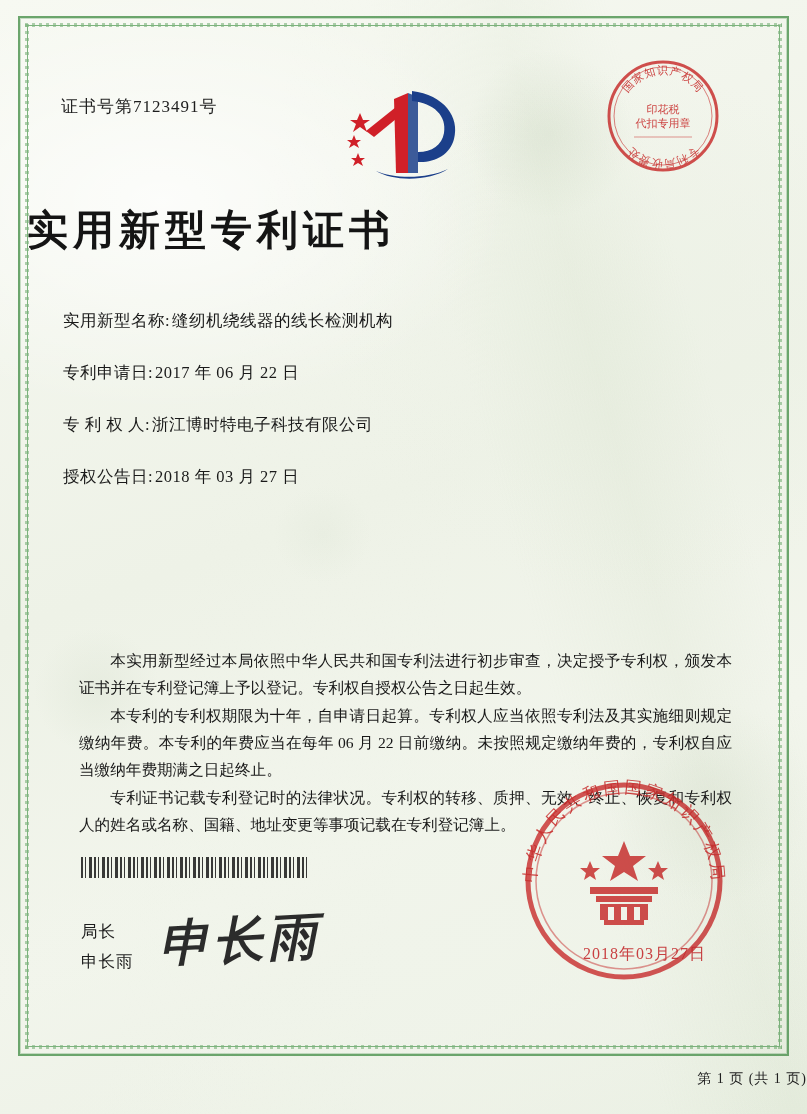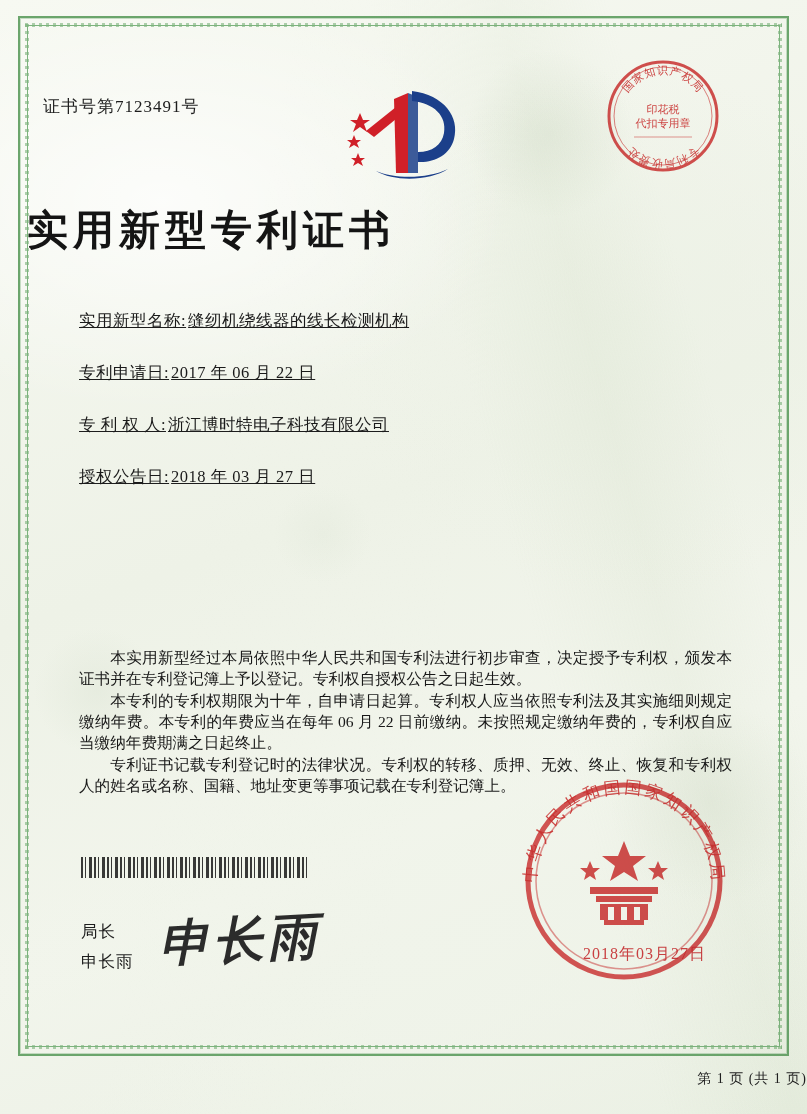--- a/index.html
+++ b/index.html
@@ -85,23 +85,22 @@
     font-size: 41px;
     font-weight: bold;
     letter-spacing: 5px;
     color: #141414;
   }
 
   
   .fields {
     position: absolute;
     top: 285px;
-    left: 52px;
+    left: 36px;
     right: 40px;
-    text-decoration: underline;
   }
   .field-row {
     display: flex;
     align-items: baseline;
     margin-bottom: 30px;
     font-size: 16.5px;
     letter-spacing: 0.5px;
   }
   .field-label {
     white-space: pre;
@@ -112,21 +111,21 @@
     color: #1a1a1a;
   }
 
   
   .body-text {
     position: absolute;
     top: 622px;
     left: 52px;
     right: 48px;
     font-size: 15.6px;
-    line-height: 21px;
+    line-height: 27px;
     text-align: justify;
     color: #181818;
   }
   .body-text p {
     margin: 0 0 1px 0;
     text-indent: 2em;
   }
 
   
   .barcode {
@@ -232,21 +231,21 @@
 
 <div class="page">
   <div class="mottle"></div>
 
   <div class="border-outer"></div>
   <div class="border-guilloche"></div>
   <div class="border-inner"></div>
 
   <div class="content">
 
-    <div style="position:absolute; left:16px; top:70px; font-size:17px; letter-spacing:1px;">证书号第7123491号</div>
+    <div style="position:absolute; left:34px; top:70px; font-size:17px; letter-spacing:1px;">证书号第7123491号</div>
 
     <div class="logo">
       <svg viewBox="0 0 160 100" width="160" height="100">
 
         <path d="M88 8 C120 12 136 34 130 56 C126 72 110 80 94 79 L94 69 C108 69 118 62 120 50 C123 33 110 20 88 18 Z" fill="#1b3f8b"></path>
 
         <path d="M70 16 L84 10 L84 90 L72 90 Z" fill="#d02028"></path>
         <path d="M84 10 L94 14 L94 90 L84 90 Z" fill="#1b3f8b" opacity="0.85"></path>
 
         <path d="M42 48 L72 24 L72 36 L50 54 Z" fill="#d02028"></path>

